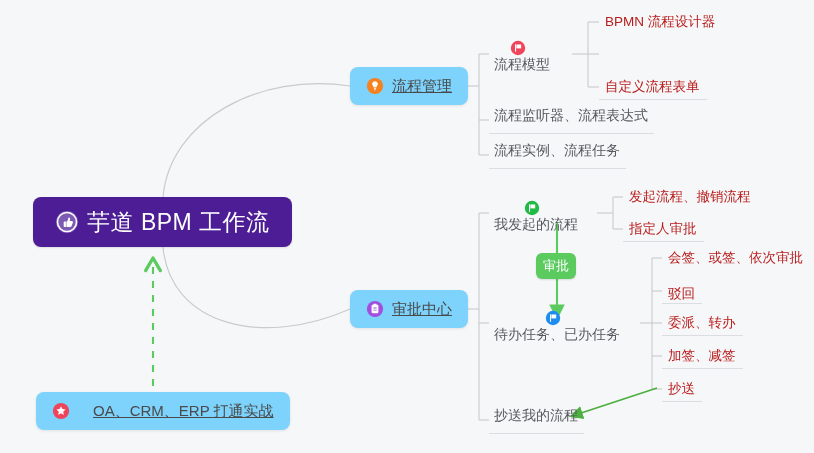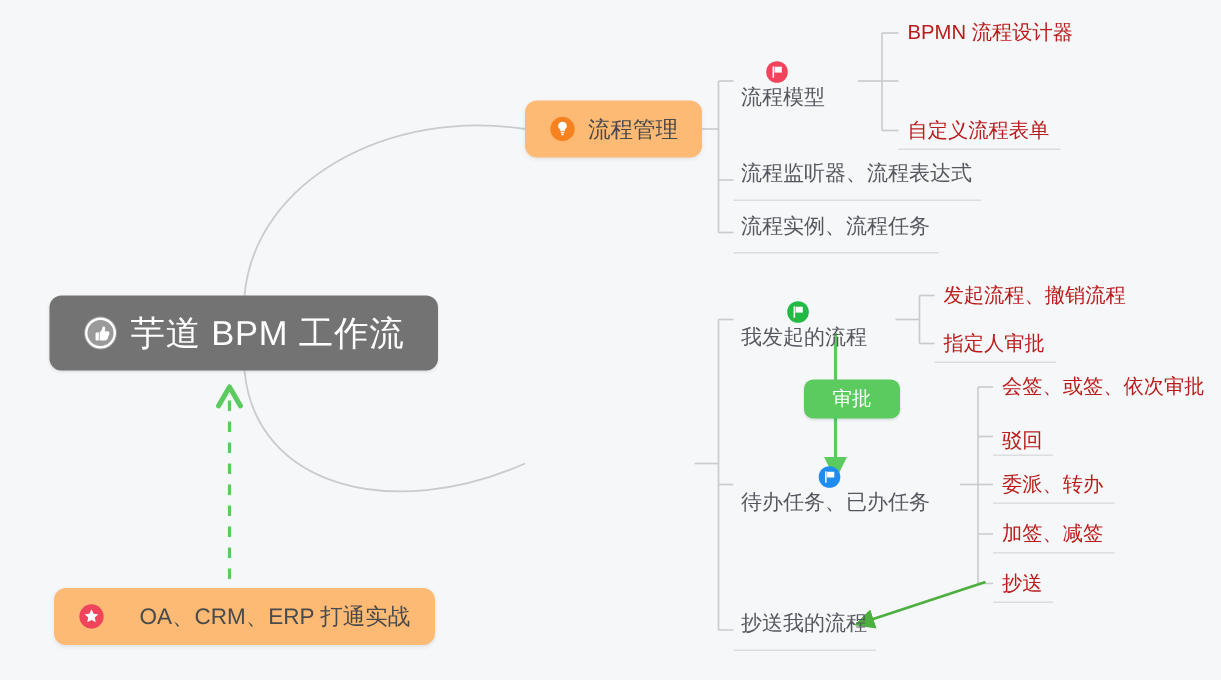--- a/index.html
+++ b/index.html
@@ -33,39 +33,40 @@
   .node {
     position: absolute;
     box-sizing: border-box;
     display: flex;
     align-items: center;
     white-space: nowrap;
   }
 
   
   .root-node {
-    background: #737373;
+    background: #4c1d95;
     border-radius: 8px;
     padding: 0 22px;
     height: 50px;
     box-shadow: 0 1px 2px rgba(0,0,0,0.10);
   }
   .root-label {
     color: #ffffff;
     font-size: 23px;
     letter-spacing: 0.5px;
   }
 
   
   .card-node {
-    background: #fdba74;
+    background: #7dd3fc;
     border-radius: 8px;
     padding: 0 16px;
     height: 38px;
     box-shadow: 0 1px 3px rgba(0,0,0,0.09);
+    text-decoration: underline;
   }
   .card-label {
     font-size: 15px;
     color: #4a4a4a;
   }
 
   
   .line-node {
     height: 27px;
     padding: 0 6px 0 5px;
@@ -101,21 +102,21 @@
     flex: 0 0 auto;
     margin-right: 8px;
   }
   .icon svg { display: block; }
 
   
   .badge-node {
     background: #5ccb5f;
     border-radius: 6px;
     height: 26px;
-    padding: 0 19px;
+    padding: 0 7px;
     justify-content: center;
     box-shadow: 0 1px 2px rgba(0,0,0,0.12);
   }
   .badge-label {
     color: #ffffff;
     font-size: 13px;
   }
 </style>
 </head>
 <body>
@@ -221,20 +222,32 @@
     <span class="leaf-label">自定义流程表单</span>
   </div>
 
   <div class="node line-node" style="left:489px; top:107px;">
     <span class="line-label">流程监听器、流程表达式</span>
   </div>
   <div class="node line-node" style="left:489px; top:142px;">
     <span class="line-label">流程实例、流程任务</span>
   </div>
 
+  <div class="node card-node" style="left:350px; top:290px;">
+    <span class="icon">
+      <svg width="18" height="18" viewBox="0 0 20 20">
+        <circle cx="10" cy="10" r="9" fill="#a24fe0"></circle>
+        <rect x="6.2" y="5.4" width="7.6" height="9.2" rx="1.2" fill="#ffffff"></rect>
+        <rect x="8.2" y="4.2" width="3.6" height="2.1" rx="0.9" fill="#ffffff"></rect>
+        <rect x="8.0" y="8.3" width="4.0" height="1.1" rx="0.5" fill="#a24fe0"></rect>
+        <rect x="8.0" y="10.7" width="4.0" height="1.1" rx="0.5" fill="#a24fe0"></rect>
+      </svg>
+    </span>
+    <span class="card-label">审批中心</span>
+  </div>
 
   <div class="node line-node no-rule" style="left:489px; top:200px;">
     <span class="icon">
       <svg width="16" height="16" viewBox="0 0 20 20">
         <circle cx="10" cy="10" r="9" fill="#21ba45"></circle>
         <rect x="6.3" y="5.2" width="1.3" height="9.6" rx="0.5" fill="#ffffff"></rect>
         <path d="M8.0 5.6 h6.0 v4.9 h-6.0 z" fill="#ffffff"></path>
       </svg>
     </span>
     <span class="line-label">我发起的流程</span>

